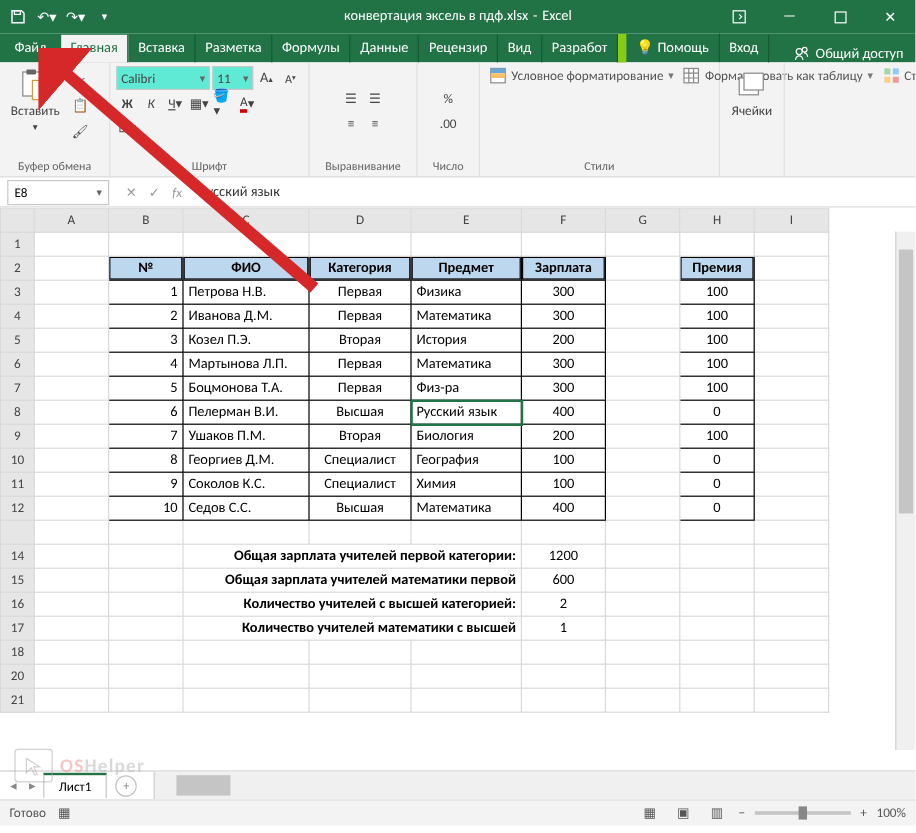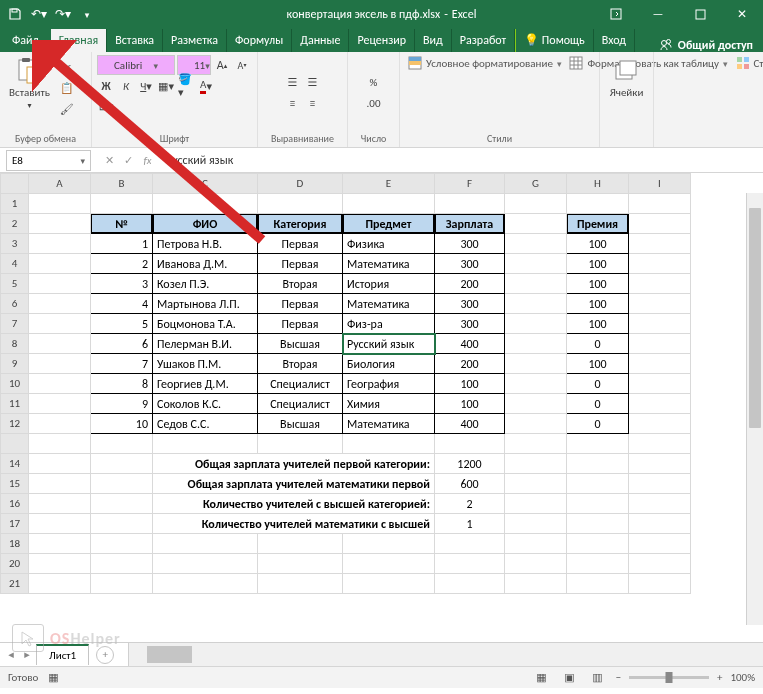--- a/index.html
+++ b/index.html
@@ -11,35 +11,35 @@
 .qat .qicon { width: 18px; height: 18px; display: flex; align-items: center; justify-content: center; color: #fff; font-size: 12px; }
 .title-center { position: absolute; left: 50%; transform: translateX(-50%); display: flex; gap: 4px; }
 .winctrl { margin-left: auto; display: flex; }
 .winctrl .wbtn { width: 42px; height: 28px; display: flex; align-items: center; justify-content: center; color: #fff; font-size: 12px; }
 
 
 .tabs { height: 24px; background: #217346; display: flex; align-items: flex-end; color: #fff; font-size: 12px; }
 .tab { padding: 4px 8px 5px; border-right: 1px solid #165a34; cursor: default; white-space: nowrap; }
 .tab.active { background: #f3f3f3; color: #217346; }
 .tab.file { padding-left: 12px; padding-right: 12px; border: none; }
-.obshch { margin-left: auto; display: flex; align-items: center; gap: 5px; padding: 0 10px; font-size: 12px; font-weight: bold; }
+.obshch { margin-left: auto; display: flex; align-items: center; gap: 5px; padding: 0 10px; font-size: 12px; }
 .obshch svg { width: 14px; height: 14px; }
 
 
 .ribbon { height: 96px; background: #f3f3f3; border-bottom: 1px solid #d5d5d5; display: flex; font-size: 11px; color: #444; }
 .group { border-right: 1px solid #e0e0e0; padding: 3px 5px 1px; display: flex; flex-direction: column; justify-content: space-between; }
 .group-label { text-align: center; font-size: 10px; color: #666; padding: 1px 0; }
 .group-body { flex: 1; display: flex; gap: 4px; align-items: flex-start; }
 .bigbtn { display: flex; flex-direction: column; align-items: center; gap: 2px; padding: 2px 4px; }
 .bigbtn .ico { width: 28px; height: 28px; display: flex; align-items: center; justify-content: center; }
 .bigbtn .lbl { font-size: 11px; text-align: center; line-height: 1.1; }
 .bigbtn .ico.find { width: 22px; height: 22px; }
 .font-col { display: flex; flex-direction: column; gap: 2px; }
 .font-row { display: flex; gap: 2px; align-items: center; }
-.combo { height: 20px; background: #f0abfc; border: 1px solid #c8c8c8; display: flex; align-items: center; padding: 0 16px; font-size: 11px; }
+.combo { height: 20px; background: #5eead4; border: 1px solid #c8c8c8; display: flex; align-items: center; padding: 0 3px; font-size: 11px; }
 .combo.font { width: 78px; }
 .combo.size { width: 34px; }
 .combo .dd { margin-left: auto; font-size: 9px; color: #666; }
 .sqbtn { width: 18px; height: 18px; border: 1px solid transparent; display: flex; align-items: center; justify-content: center; font-size: 11px; background: transparent; }
 .styles-col { display: flex; flex-direction: row; gap: 2px; flex: 1; }
 .srow { display: flex; align-items: center; gap: 4px; font-size: 11px; padding: 1px 3px; white-space: nowrap; color: #555; }
 .srow svg { width: 14px; height: 14px; flex-shrink: 0; }
 .srow .dd { font-size: 9px; color: #777; }
 
 
@@ -133,21 +133,21 @@
 <div class="tabs">
   <div class="tab file">Файл</div>
   <div class="tab active">Главная</div>
   <div class="tab">Вставка</div>
   <div class="tab">Разметка</div>
   <div class="tab">Формулы</div>
   <div class="tab">Данные</div>
   <div class="tab">Рецензир</div>
   <div class="tab">Вид</div>
   <div class="tab">Разработ</div>
-  <div class="tab" style="border-left:1px solid #84cc16">
+  <div class="tab" style="border-left:7px solid #84cc16">
     <span>💡</span>
     <span>Помощь</span>
   </div>
   <div class="tab">Вход</div>
   <div class="obshch">
     <svg viewBox="0 0 14 14">
         <circle cx="5" cy="5" r="2.5" fill="none" stroke="#fff"></circle>
         <path d="M2 12c0-2 1.5-3.5 3-3.5s3 1.5 3 3.5M9 6c1.5 0 3 1.5 3 3.5" fill="none" stroke="#fff"></path>
         <circle cx="9.5" cy="3.5" r="2" fill="none" stroke="#fff"></circle>
       </svg>

